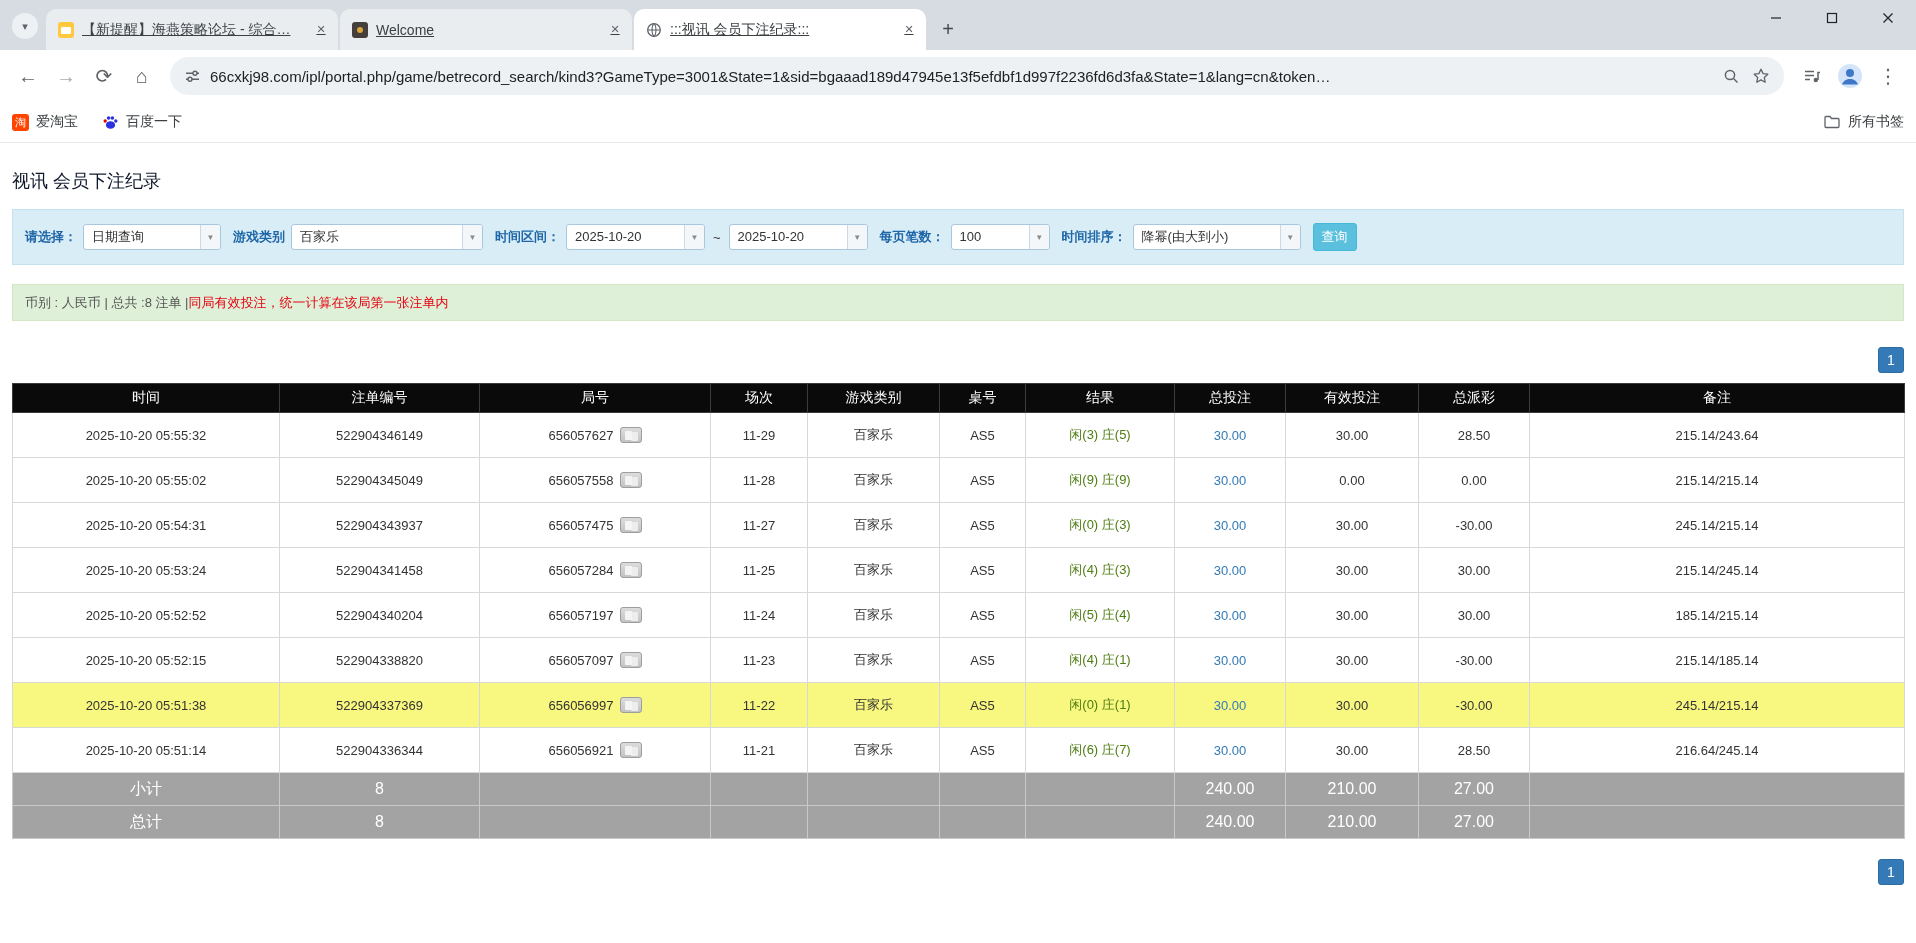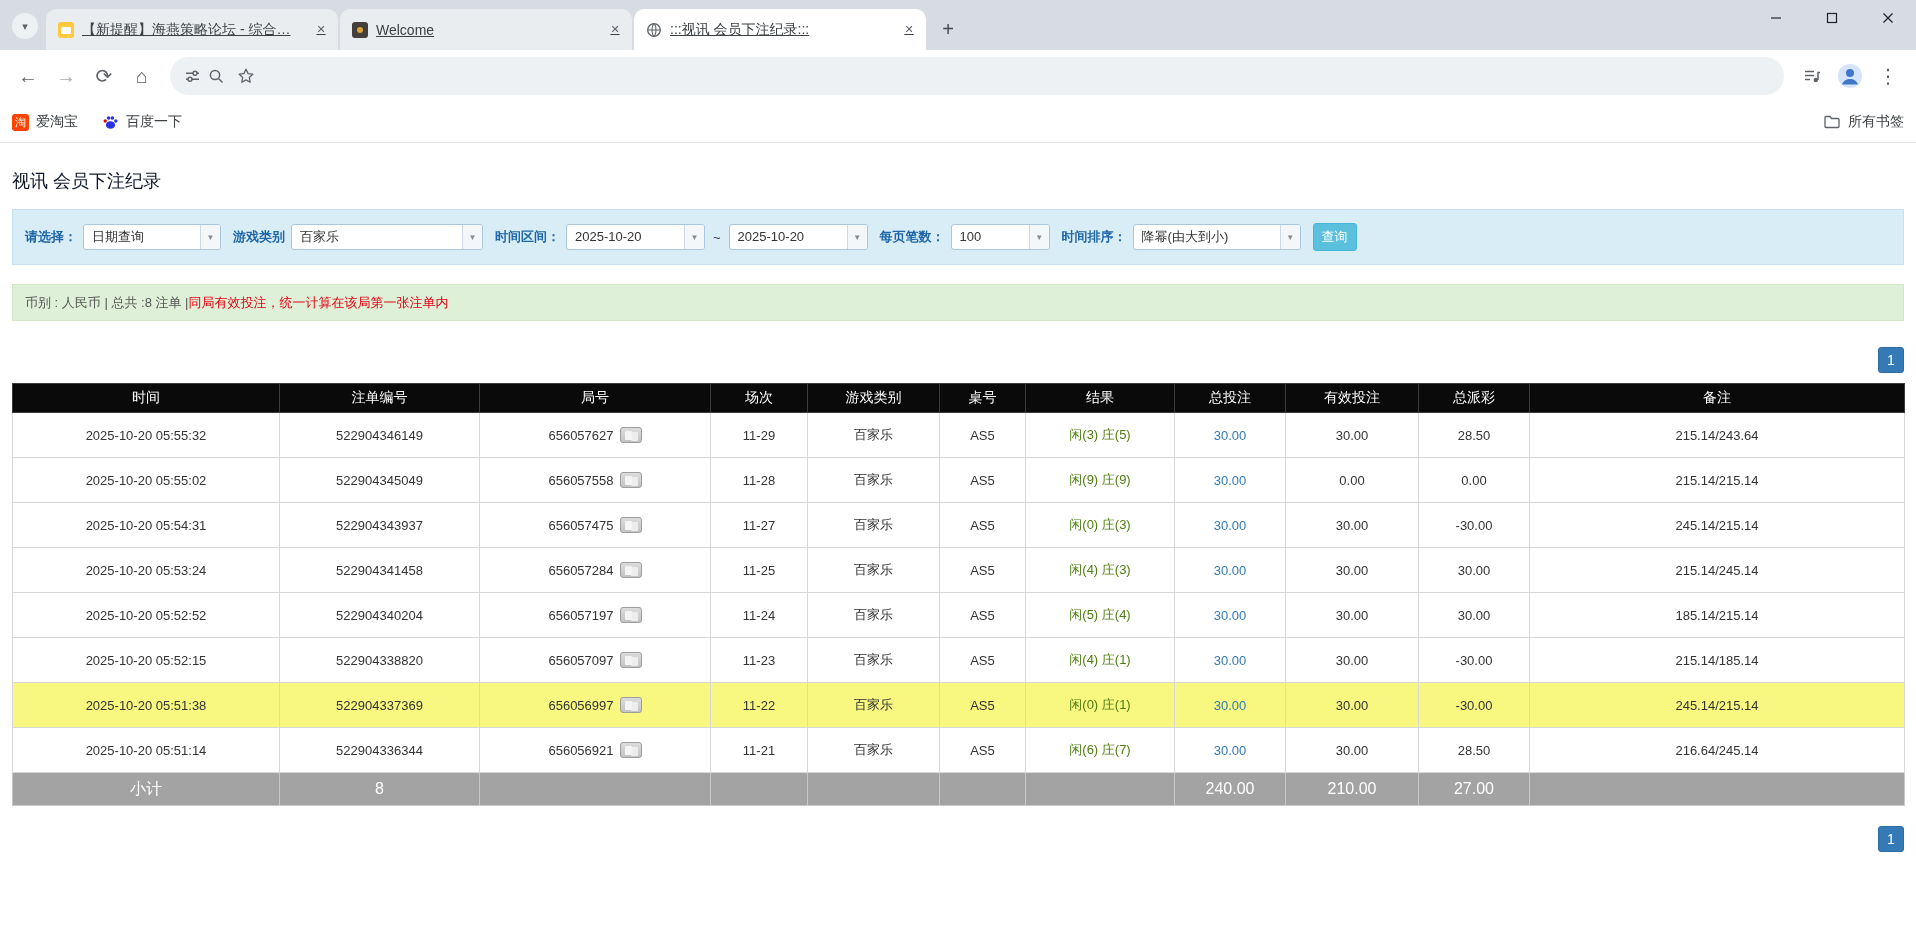--- a/index.html
+++ b/index.html
@@ -124,20 +124,21 @@
   <div class="nav-icon">⟳</div>
   <div class="nav-icon">⌂</div>
   <div class="url-pill">
     <span>
       <svg width="17" height="17" viewBox="0 0 17 17">
           <path d="M2 5.2h13 M2 11.2h13" stroke="#5f6368" stroke-width="1.4"></path>
           <circle cx="11" cy="5.2" r="2" fill="#eef1f4" stroke="#5f6368" stroke-width="1.4"></circle>
           <circle cx="6" cy="11.2" r="2" fill="#eef1f4" stroke="#5f6368" stroke-width="1.4"></circle>
         </svg>
     </span>
+    <span class="url-text">66cxkj98.com/ipl/portal.php/game/betrecord_search/kind3?GameType=3001&amp;State=1&amp;sid=bgaaad189d47945e13f5efdbf1d997f2236fd6d3fa&amp;State=1&amp;lang=cn&amp;token…</span>
     <span class="pill-icon">
       <svg width="17" height="17" viewBox="0 0 17 17">
           <circle cx="7" cy="7" r="4.6" fill="none" stroke="#5f6368" stroke-width="1.5"></circle>
           <path d="M10.5 10.5l4 4" stroke="#5f6368" stroke-width="1.5"></path>
         </svg>
     </span>
     <span class="pill-icon">
       <svg width="18" height="18" viewBox="0 0 18 18">
           <path d="M9 2.2l2.1 4.4 4.7.6-3.5 3.3.9 4.7L9 12.9l-4.2 2.3.9-4.7L2.2 7.2l4.7-.6z" fill="none" stroke="#5f6368" stroke-width="1.3" stroke-linejoin="round"></path>
         </svg>
@@ -385,19 +386,32 @@
         <td></td>
           <td></td>
           <td></td>
         <td></td>
           <td></td>
         <td>240.00</td>
         <td>210.00</td>
         <td>27.00</td>
         <td></td>
       </tr>
+      <tr>
+        <td>总计</td>
+        <td>8</td>
+        <td></td>
+          <td></td>
+          <td></td>
+        <td></td>
+          <td></td>
+        <td>240.00</td>
+        <td>210.00</td>
+        <td>27.00</td>
+        <td></td>
+      </tr>
     </tfoot>
   </table>
 
   <div class="pager bottom">
     <div class="page-btn">1</div>
   </div>
 </div>
 
 </body></html>

